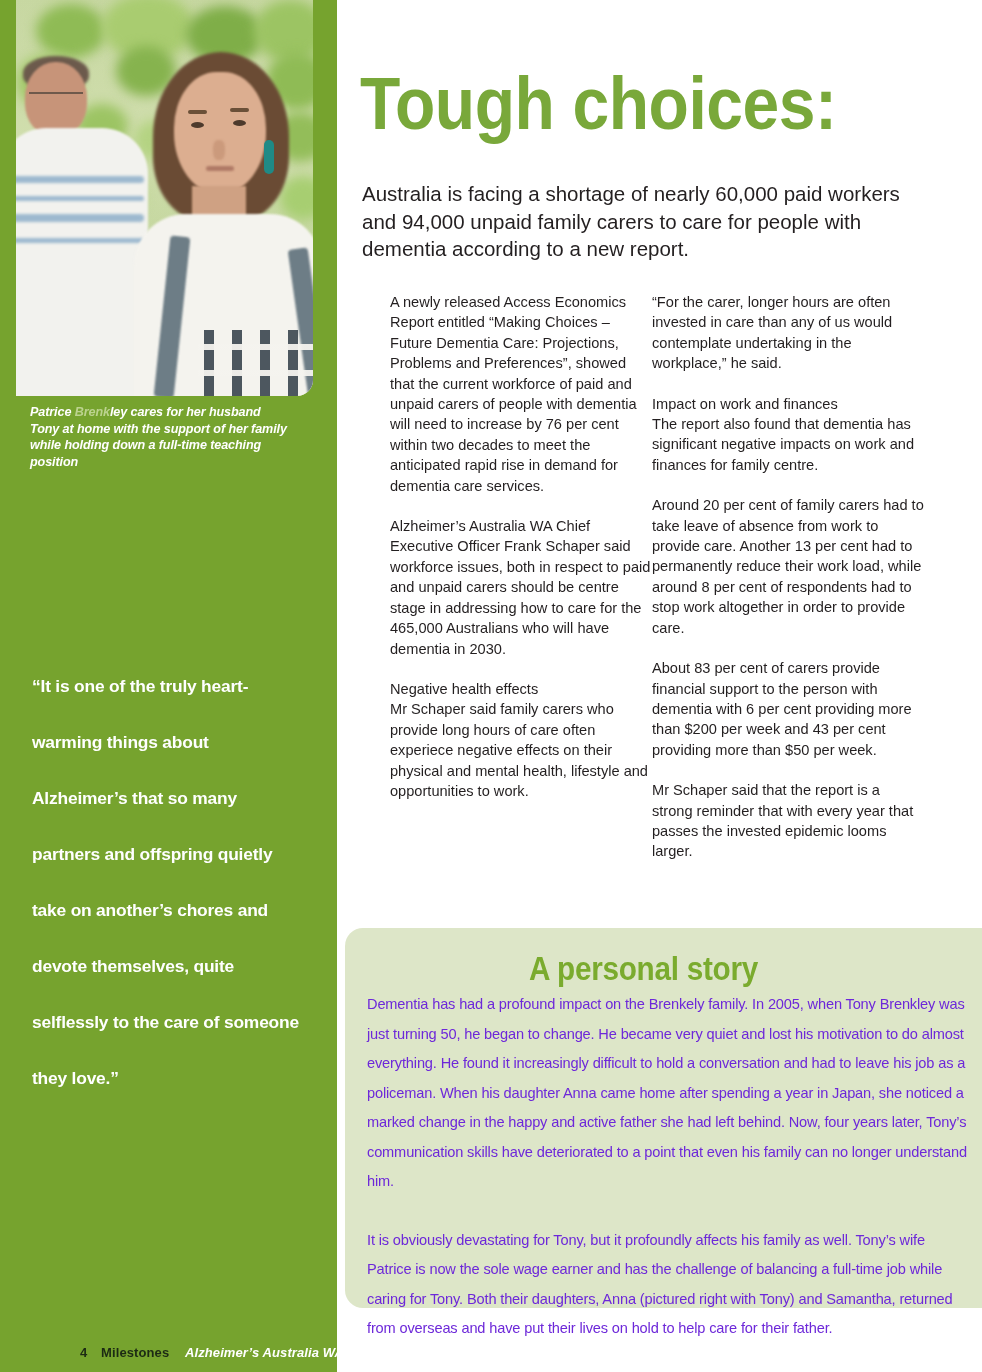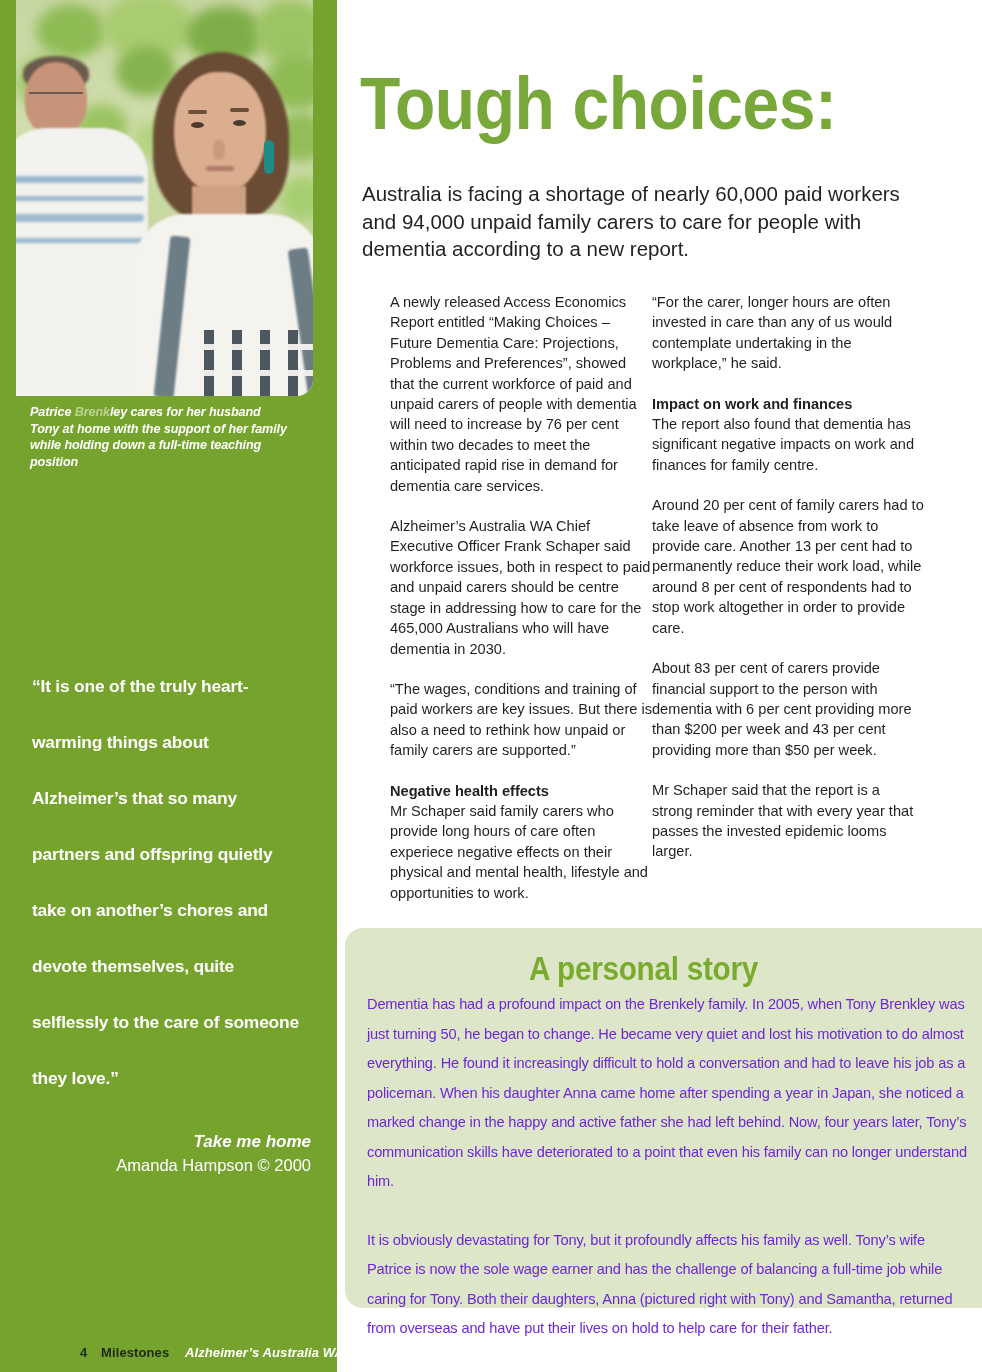--- a/index.html
+++ b/index.html
@@ -122,21 +122,21 @@
   .standfirst{
     position:absolute;left:362px;top:180px;width:556px;
     color:#231f20;font-size:20.5px;line-height:27.5px;
   }
 
   
   .col{position:absolute;top:292px;width:262px;color:#231f20;font-size:14.6px;line-height:20.4px;}
   .col.left{left:362px;margin-left:28px;}
   .col.right{left:652px;width:272px;}
   .col p{margin:0 0 20px 0;}
-  .col .sub{font-weight:bold;margin:0;}
+  .col .sub{font-weight:normal;margin:0;}
 
   
   .story{
     position:absolute;left:345px;top:928px;width:750px;height:380px;
     background:#dde6c8;border-radius:18px 0 0 18px;
   }
   .story-title{
     position:absolute;left:0;top:22px;width:597px;text-align:center;
     color:#7aab2e;font-size:33px;font-weight:bold;letter-spacing:-.3px;
     transform:scaleX(0.9);transform-origin:center top;
@@ -197,38 +197,33 @@
       <div class="w-pattern"></div>
       <div class="w-pattern2"></div>
     </div>
   </div>
 
   <div class="caption">
     <span>Patrice </span><span class="dim">Brenk</span><span>ley cares for her husband Tony at home with the support of her family while holding down a full-time teaching position</span>
   </div>
 
   <div class="pullquote">“It is one of the truly heart-warming things about Alzheimer’s that so many partners and offspring quietly take on another’s chores and devote themselves, quite selflessly to the care of someone they love.”</div>
-  <div class="attrib">
-    <div class="title">Take me home</div>
-    <div class="author">Amanda Hampson © 2000</div>
-  </div>
 
   <div class="footer">
     <span>4</span>
     <span style="margin-left:10px">Milestones</span>
     <span class="org">Alzheimer’s Australia WA</span>
   </div>
 
   <div class="headline">Tough choices:</div>
   <div class="standfirst">Australia is facing a shortage of nearly 60,000 paid workers and 94,000 unpaid family carers to care for people with dementia according to a new report.</div>
 
   <div class="col left">
       <p>A newly released Access Economics Report entitled “Making Choices – Future Dementia Care: Projections, Problems and Preferences”, showed that the current workforce of paid and unpaid carers of people with dementia will need to increase by 76 per cent within two decades to meet the anticipated rapid rise in demand for dementia care services.</p>
       <p>Alzheimer’s Australia WA Chief Executive Officer Frank Schaper said workforce issues, both in respect to paid and unpaid carers should be centre stage in addressing how to care for the 465,000 Australians who will have dementia in 2030.</p>
-      <p>“The wages, conditions and training of paid workers are key issues. But there is also a need to rethink how unpaid or family carers are supported.”</p>
       <div class="sub">Negative health effects</div>
       <p>Mr Schaper said family carers who provide long hours of care often experiece negative effects on their physical and mental health, lifestyle and opportunities to work.</p>
     </div>
   <div class="col right">
       <p>“For the carer, longer hours are often invested in care than any of us would contemplate undertaking in the workplace,” he said.</p>
       <div class="sub">Impact on work and finances</div>
       <p>The report also found that dementia has significant negative impacts on work and finances for family centre.</p>
       <p>Around 20 per cent of family carers had to take leave of absence from work to provide care. Another 13 per cent had to permanently reduce their work load, while around 8 per cent of respondents had to stop work altogether in order to provide care.</p>
       <p>About 83 per cent of carers provide financial support to the person with dementia with 6 per cent providing more than $200 per week and 43 per cent providing more than $50 per week.</p>
       <p>Mr Schaper said that the report is a strong reminder that with every year that passes the invested epidemic looms larger.</p>

